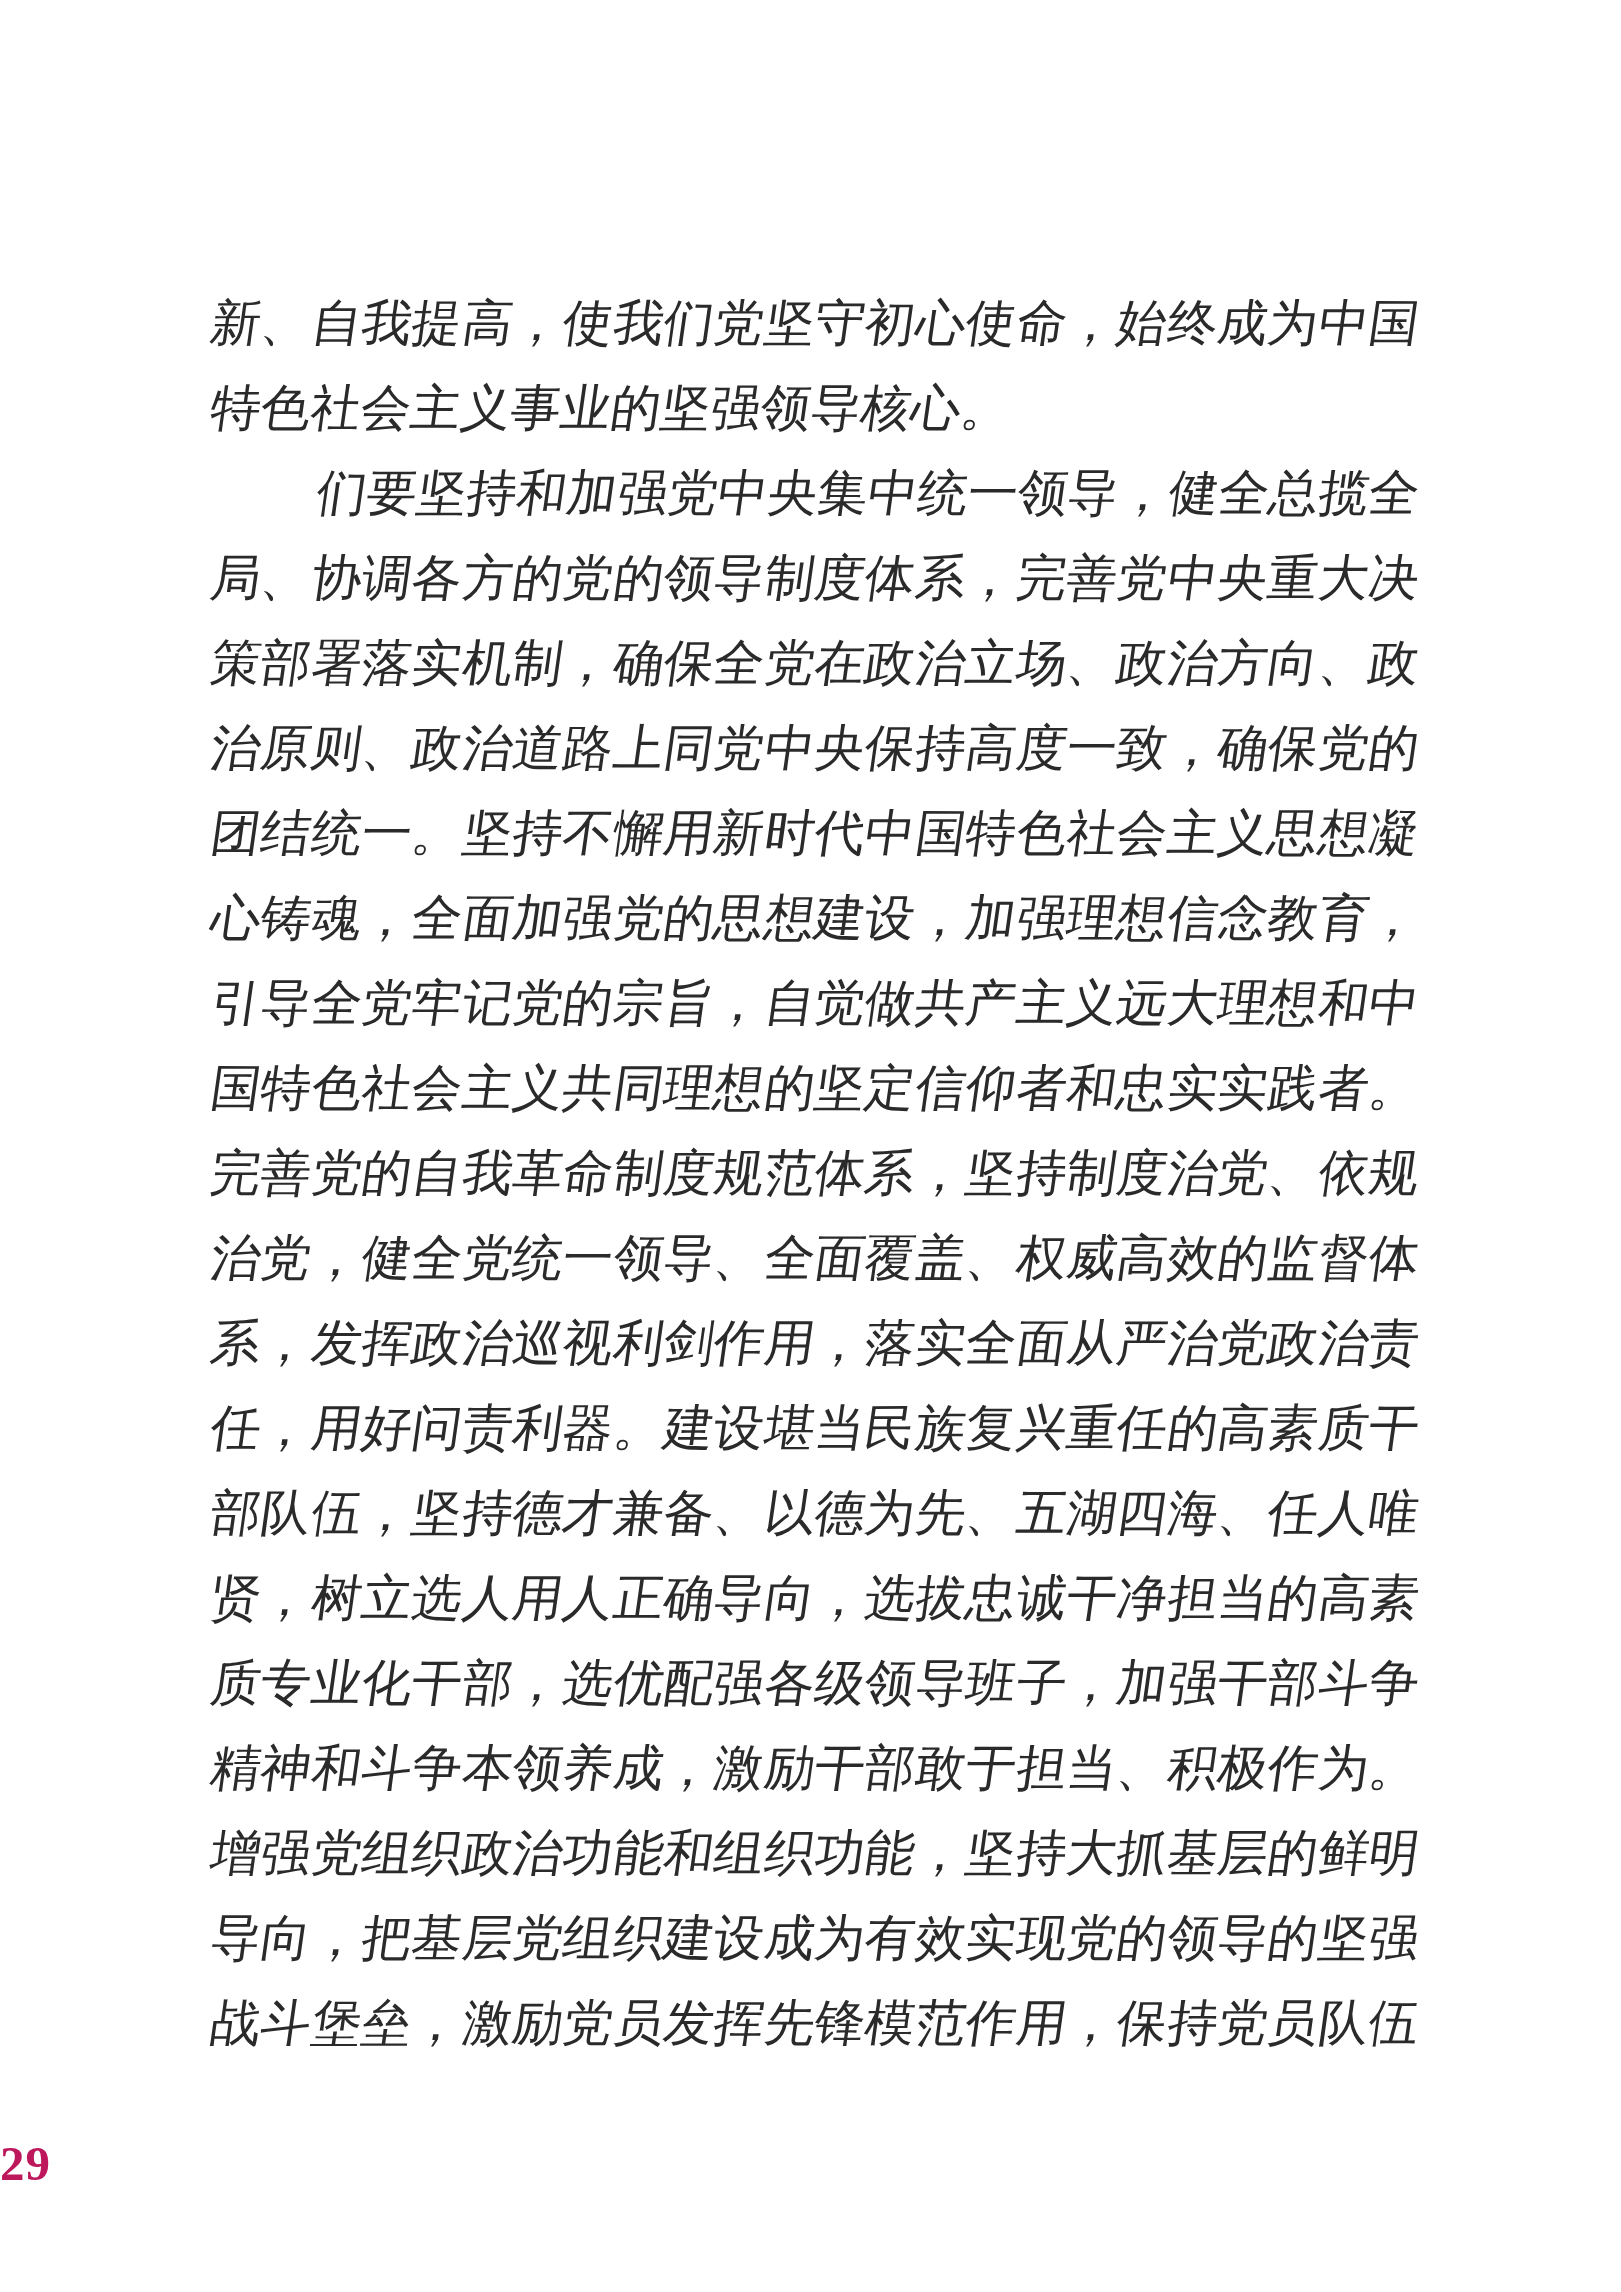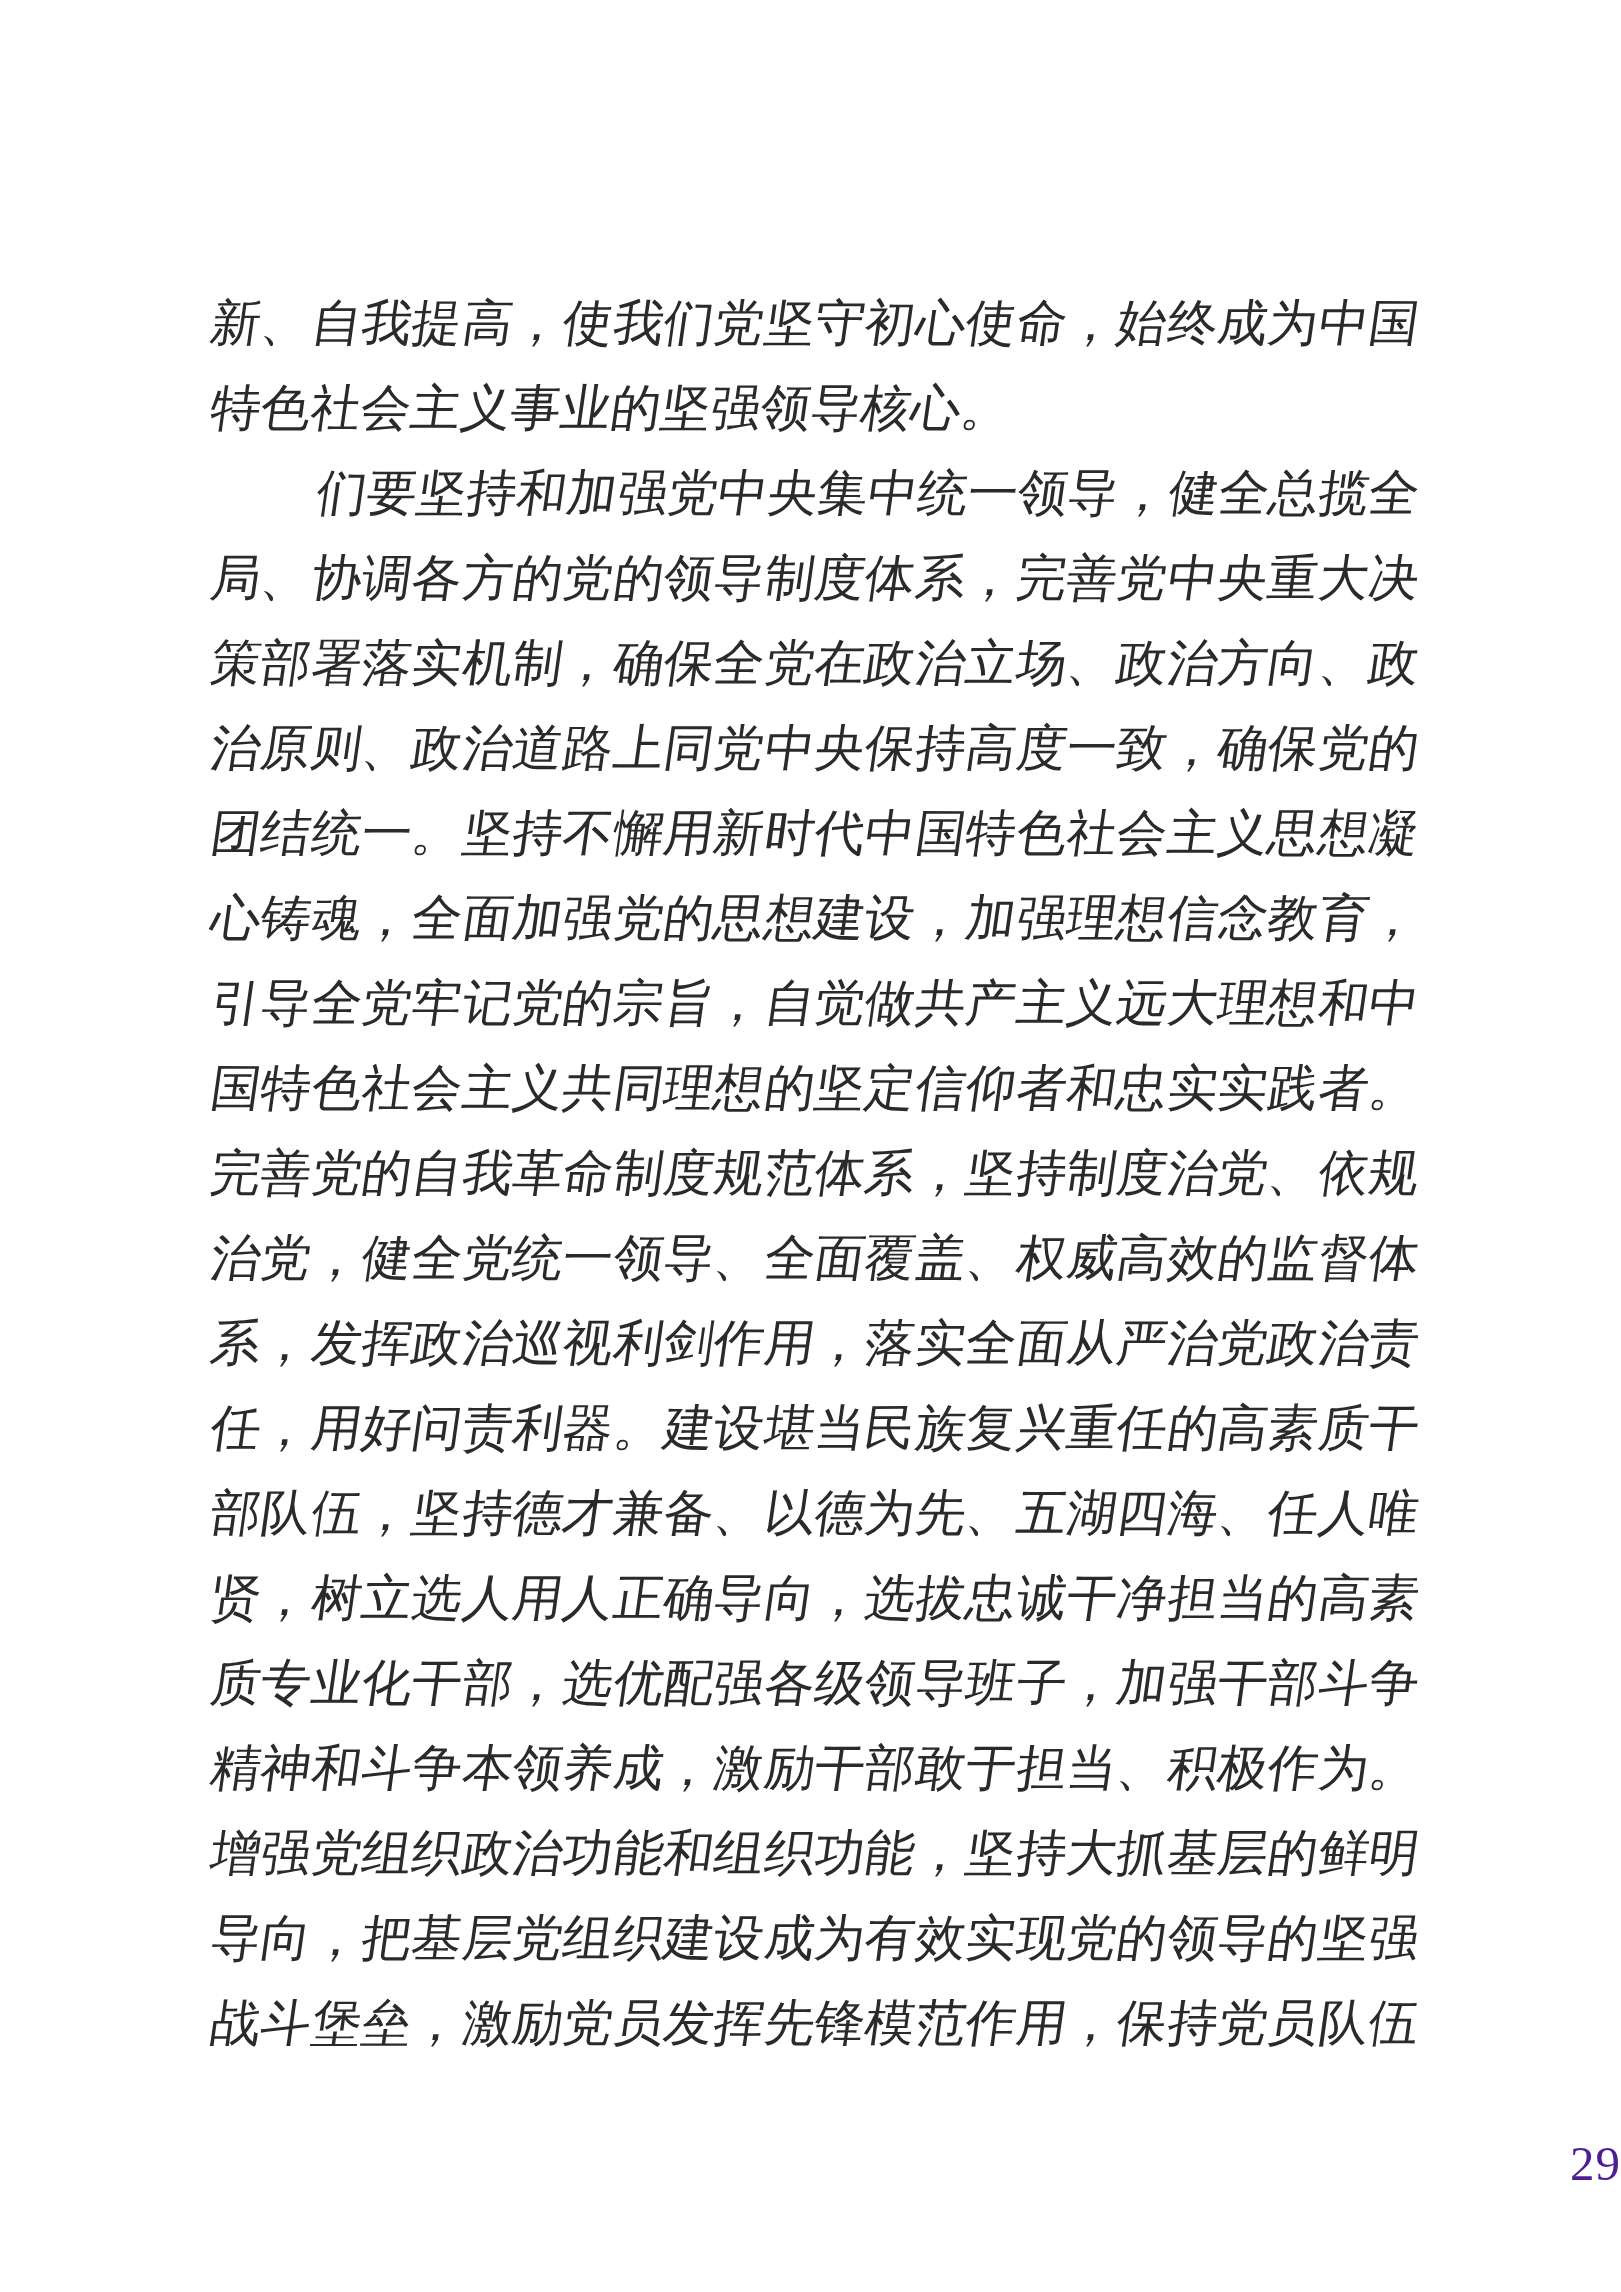--- a/index.html
+++ b/index.html
@@ -41,24 +41,25 @@
   }
   .char {
     display: block;
     transform: skewX(-8deg);
   }
   .page-number {
     position: absolute;
     top: 2135px;
     left: 0;
     width: 100%;
-    text-align: right;
+    text-align: left;
     font-size: 49px;
-    color: #4c1d95;
+    color: #be185d;
     letter-spacing: 1px;
+    font-weight: bold;
   }
 </style>
 </head>
 <body>
 
 <div class="page">
   <div class="text-block">
       <div class="text-line justify">
         <span class="char">新</span>
         <span class="char">、</span>

